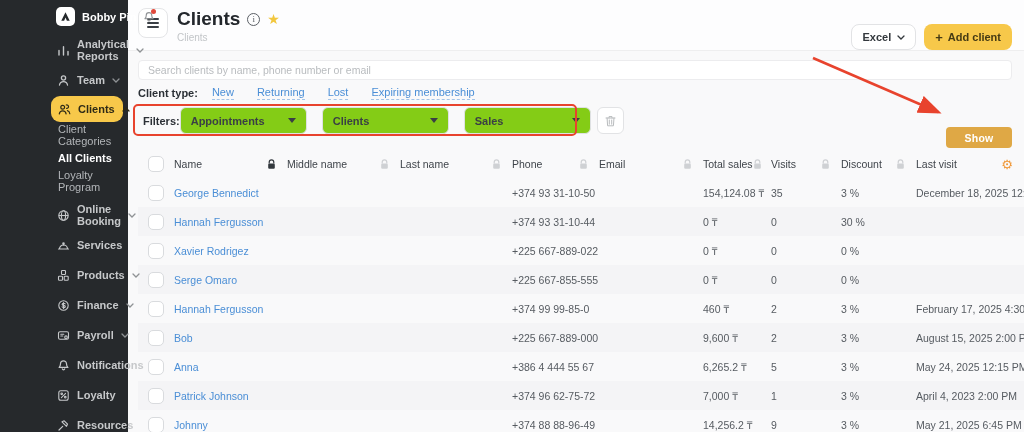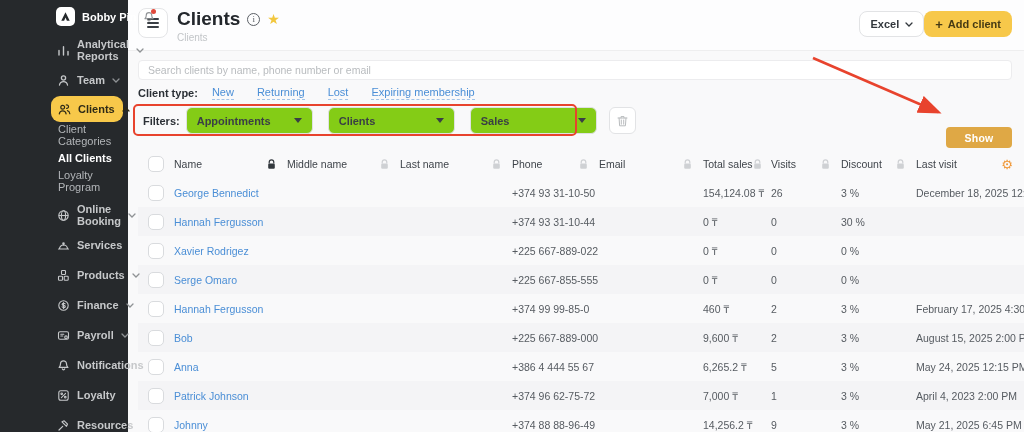--- a/index.html
+++ b/index.html
@@ -26,32 +26,32 @@
   .main { position:absolute; left:128px; top:0; width:896px; height:432px; background:#f9f9fa; }
   .topbar { height:51px; background:#fdfdfe; border-bottom:1px solid #eeeeef; display:flex; justify-content:space-between; padding:8px 12px 0 10px; }
   .tb-left { display:flex; gap:9px; }
   .hamburger { width:30px; height:30px; border:1px solid #e4e5e7; border-radius:8px; background:#fff; display:flex; flex-direction:column; justify-content:center; align-items:center; gap:2.5px; cursor:pointer; }
   .hamburger i { display:block; width:12px; height:1.5px; background:#3a3f45; border-radius:1px; }
   .title-row { display:flex; align-items:center; gap:7px; }
   .page-title { font-size:19px; font-weight:700; color:#23272c; }
   .info-ic { width:13px; height:13px; border:1px solid #5a5f65; border-radius:50%; color:#5a5f65; font-size:9px; font-family:"Liberation Serif",serif; display:flex; align-items:center; justify-content:center; cursor:pointer; }
   .star-ic { color:#f2c73e; font-size:14px; line-height:1; cursor:pointer; }
   .breadcrumb { font-size:10px; color:#c2c5c8; margin-top:2px; }
-  .tb-right { display:flex; gap:0; margin-top:3px; }
+  .tb-right { display:flex; gap:8px; margin-top:3px;align-items:flex-end; }
   .btn-excel { height:26px; padding:0 10px; border:1px solid #e2e3e5; border-radius:8px; background:#fff; font-size:11px; font-weight:700; color:#33383d; display:flex; align-items:center; gap:6px; cursor:pointer; }
   .btn-add { height:26px; padding:0 11px; border:none; border-radius:8px; background:var(--accent-yellow,#f7c84a); font-size:11px; font-weight:700; color:#453a14; display:flex; align-items:center; gap:5px; cursor:pointer; }
 
   .search-input { display:block; width:874px; margin:9px 12px 0 10px; height:20px; border:1px solid #ececee; border-radius:4px; background:#fff; padding:0 9px; font-size:10.5px; color:#555a60; outline:none; font-family:inherit; }
   .search-input::placeholder { color:#b9bcbf; }
 
   .client-type { display:flex; align-items:center; gap:23px; margin:6px 12px 0 10px; font-size:11px; height:13px; }
   .ct-label { font-weight:700; color:#2b3036; margin-right:-9px; }
   .ct-link { color:var(--link-blue,#4a8ed6); border-bottom:1px dashed #a3c4e8; padding-bottom:1px; cursor:pointer; }
 
-  .filters-row { position:relative; margin:6px 12px 0 10px; height:31px; display:flex; align-items:center; gap:15px; }
+  .filters-row { position:relative; margin:6px 12px 0 10px; height:31px; display:flex; align-items:center; gap:9px; }
   .flt-label { font-size:11px; font-weight:700; color:#2b3036; margin:0 -9px 0 5px; }
   .dropdown { width:127px; height:27px; background:#84cc16; border:1px solid #dfe1e3; border-radius:6px; display:flex; align-items:center; justify-content:space-between; padding:0 10px; font-size:11px; color:#3a3f45; font-weight:600; cursor:pointer; }
   .dd-chev { color:#3a3f45; display:flex; }
   .trash-btn { width:27px; height:27px; border:1px solid #e2e3e5; border-radius:6px; background:#fff; color:#b9bcbe; display:flex; align-items:center; justify-content:center; margin-left:-3px; cursor:pointer; }
   .red-box { position:absolute; left:-5px; top:-1px; width:444px; height:32px; border:2px solid var(--annotation-red,#e8432d); border-radius:5px; pointer-events:none; z-index:5; }
   .show-btn { position:absolute; right:0; top:22px; width:66px; height:21px; background:var(--show-gold,#dfa845); border:none; border-radius:4px; color:#fff; font-size:10.5px; font-weight:700; display:flex; align-items:center; justify-content:center; cursor:pointer; letter-spacing:.2px; }
 
   
   .table { margin:14px 0 0 10px; font-size:10.5px; position:relative; overflow:hidden; width:886px; }
   .grid { display:grid; grid-template-columns:36px 113px 113px 112px 87px 104px 68px 70px 75px minmax(0,1fr); align-items:center; }
@@ -405,21 +405,21 @@
         <div class="row grid">
           <div>
             <div class="cb"></div>
           </div>
           <div class="cell"><span class="name-link">George Bennedict</span></div>
           <div class="cell"><span></span></div>
           <div class="cell"><span></span></div>
           <div class="cell"><span>+374 93 31-10-50</span></div>
           <div class="cell"><span></span></div>
           <div class="cell"><span>154,124.08 ₸</span></div>
-          <div class="cell"><span>26</span></div>
+          <div class="cell"><span>35</span></div>
           <div class="cell"><span>3 %</span></div>
           <div class="cell"><span>December 18, 2025 12:30 PM</span></div>
         </div>
         <div class="row grid alt">
           <div>
             <div class="cb"></div>
           </div>
           <div class="cell"><span class="name-link">Hannah Fergusson</span></div>
           <div class="cell"><span></span></div>
           <div class="cell"><span></span></div>

